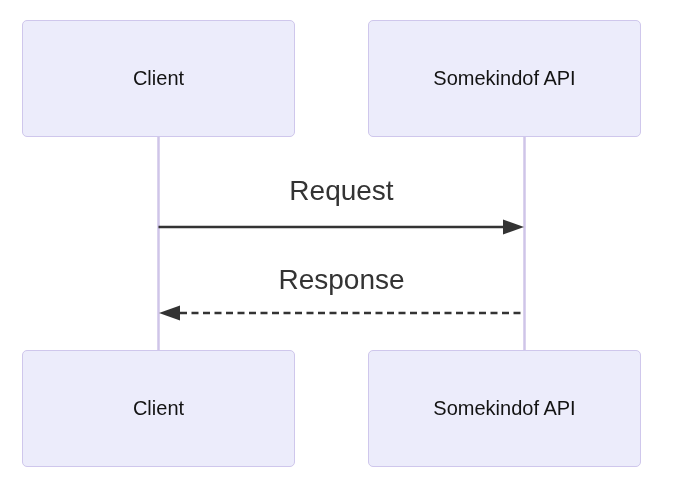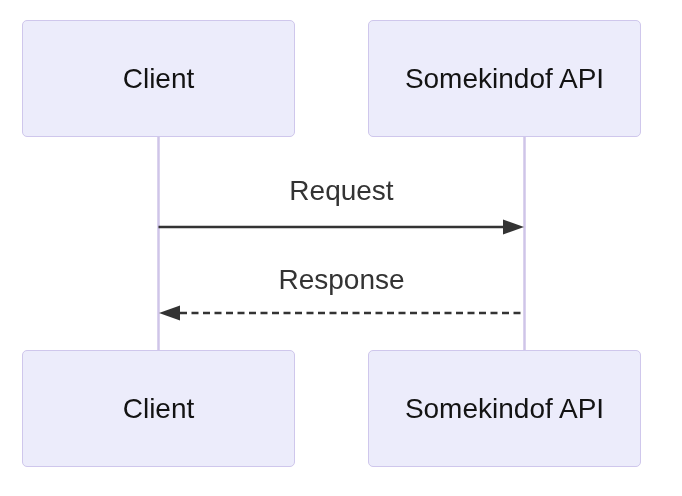--- a/index.html
+++ b/index.html
@@ -39,21 +39,21 @@
     position: absolute;
     width: 273px;
     height: 117px;
     background: var(--actor-fill, #ececfb);
     border: 1.5px solid var(--actor-border, #cfc7ec);
     border-radius: 5px;
     box-sizing: border-box;
     display: flex;
     align-items: center;
     justify-content: center;
-    font-size: 28px;
+    font-size: 20px;
     color: var(--actor-text, #131313);
   }
   .actor-box.col-left  { left: 22px; }
   .actor-box.col-right { left: 368px; }
   .actor-box.row-top    { top: 20px; }
   .actor-box.row-bottom { top: 350px; }
   .message-label {
     position: absolute;
     left: 158px;
     width: 367px;

